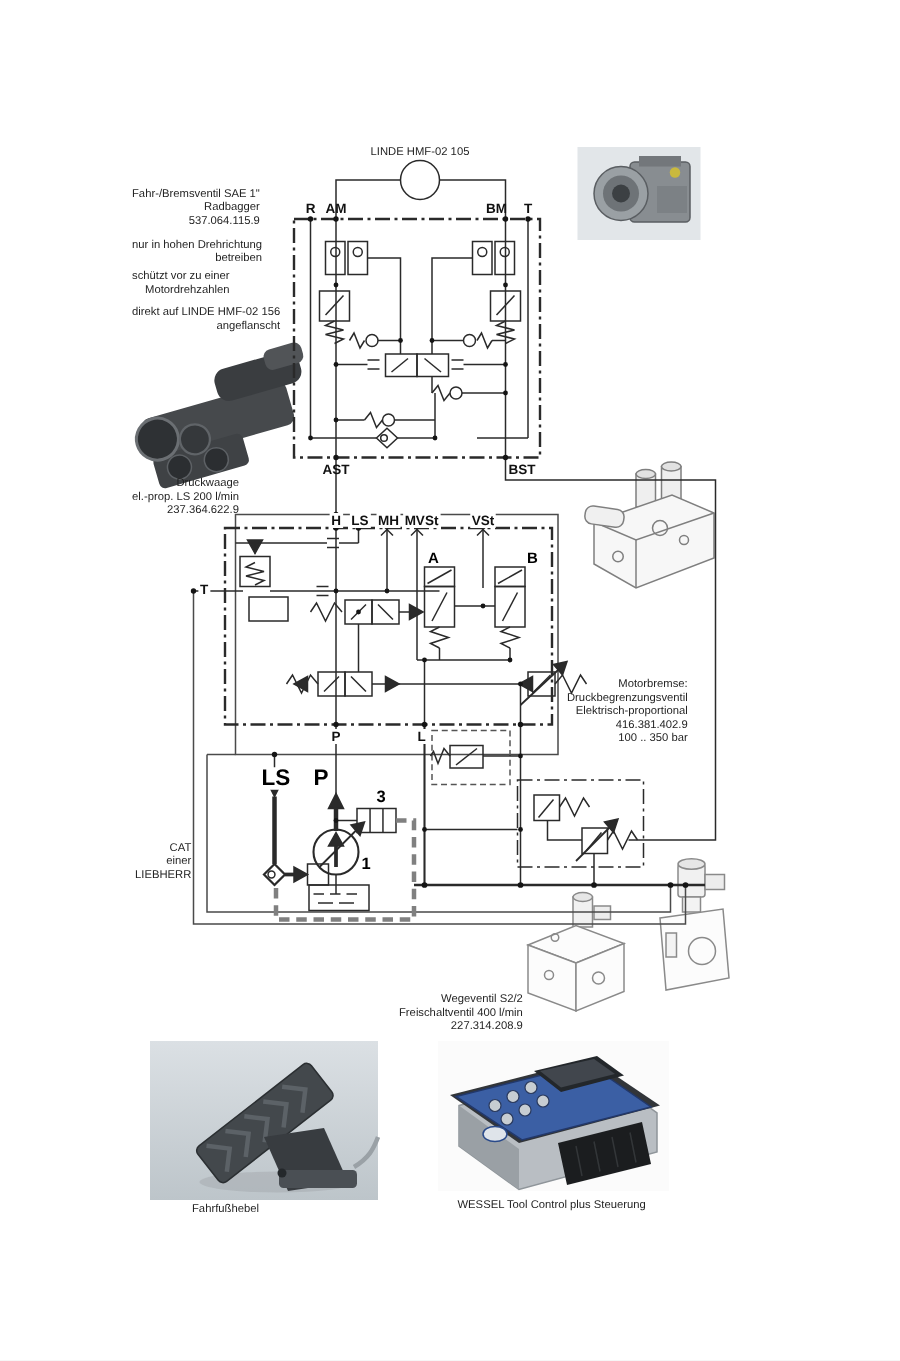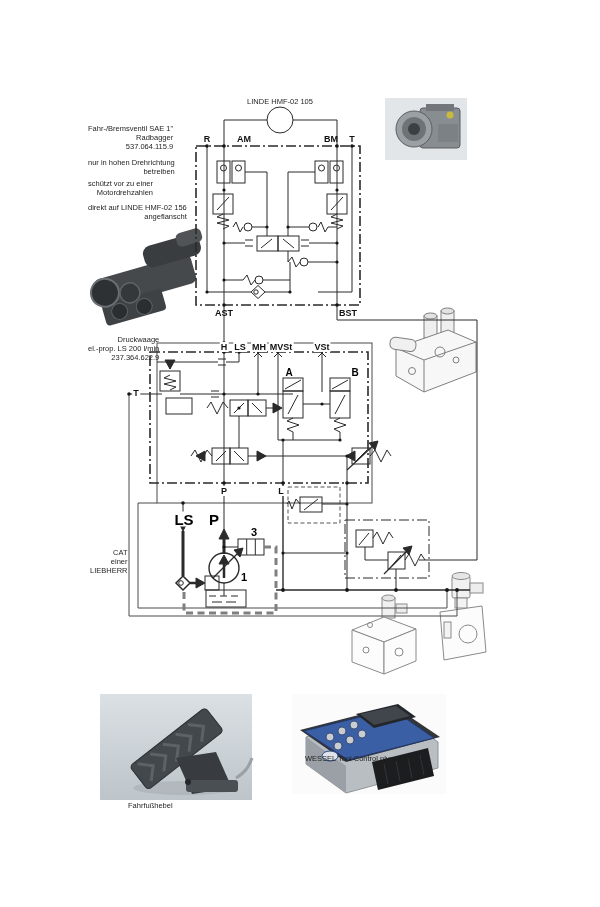--- a/index.html
+++ b/index.html
@@ -381,21 +381,21 @@
           <circle cx="396" cy="590" r="1.9"></circle>
       <circle cx="447" cy="590" r="1.9"></circle>
           <circle cx="457" cy="590" r="1.9"></circle>
     </g>
   </g>
 </svg>
 
 <span class="toplabel" style="left:280px;top:101px">LINDE HMF-02 105</span>
 
 <span class="port nobg" style="left:207px;top:139px">R</span>
-<span class="port nobg" style="left:244px;top:139px">AM</span>
+<span class="port nobg" style="left:224px;top:139px">AM</span>
 <span class="port nobg" style="left:331px;top:139px">BM</span>
 <span class="port nobg" style="left:352px;top:139px">T</span>
 <span class="port nobg" style="left:224px;top:313px">AST</span>
 <span class="port nobg" style="left:348px;top:313px">BST</span>
 
 <span class="port" style="left:224px;top:347px">H</span>
 <span class="port" style="left:240px;top:347px">LS</span>
 <span class="port" style="left:259px;top:347px">MH</span>
 <span class="port" style="left:281px;top:347px">MVSt</span>
 <span class="port" style="left:322px;top:347px">VSt</span>
@@ -420,27 +420,39 @@
   <span>betreiben</span>
 </div>
 <div class="note" style="left:88px;top:179px">
   <span>schützt vor zu einer</span>
   <span>Motordrehzahlen</span>
 </div>
 <div class="note" style="left:88px;top:203px">
   <span>direkt auf LINDE HMF-02 156</span>
   <span>angeflanscht</span>
 </div>
-<div class="note" style="left:88px;top:335px">
+<div class="note" style="left:88px;top:317px">
   <span>Druckwaage</span>
   <span>el.-prop. LS 200 l/min</span>
   <span>237.364.622.9</span>
 </div>
-<div class="note" style="left:90px;top:548px">
+<div class="note" style="left:90px;top:560px">
   <span>CAT</span>
   <span>einer</span>
   <span>LIEBHERR</span>
 </div>
+<div class="note" style="left:378px;top:451px">
+  <span>Motorbremse:</span>
+  <span>Druckbegrenzungsventil</span>
+  <span>Elektrisch-proportional</span>
+  <span>416.381.402.9</span>
+  <span>100 .. 350 bar</span>
+</div>
+<div class="note" style="left:266px;top:661px">
+  <span>Wegeventil S2/2</span>
+  <span>Freischaltventil 400 l/min</span>
+  <span>227.314.208.9</span>
+</div>
 
 <span class="caption" style="left:128px;top:801px">Fahrfußhebel</span>
-<span class="caption" style="left:305px;top:754px">WESSEL Tool Control plus Steuerung</span>
+<span class="caption" style="left:305px;top:798px">WESSEL Tool Control plus Steuerung</span>
 
 </div>
 
 </body></html>

